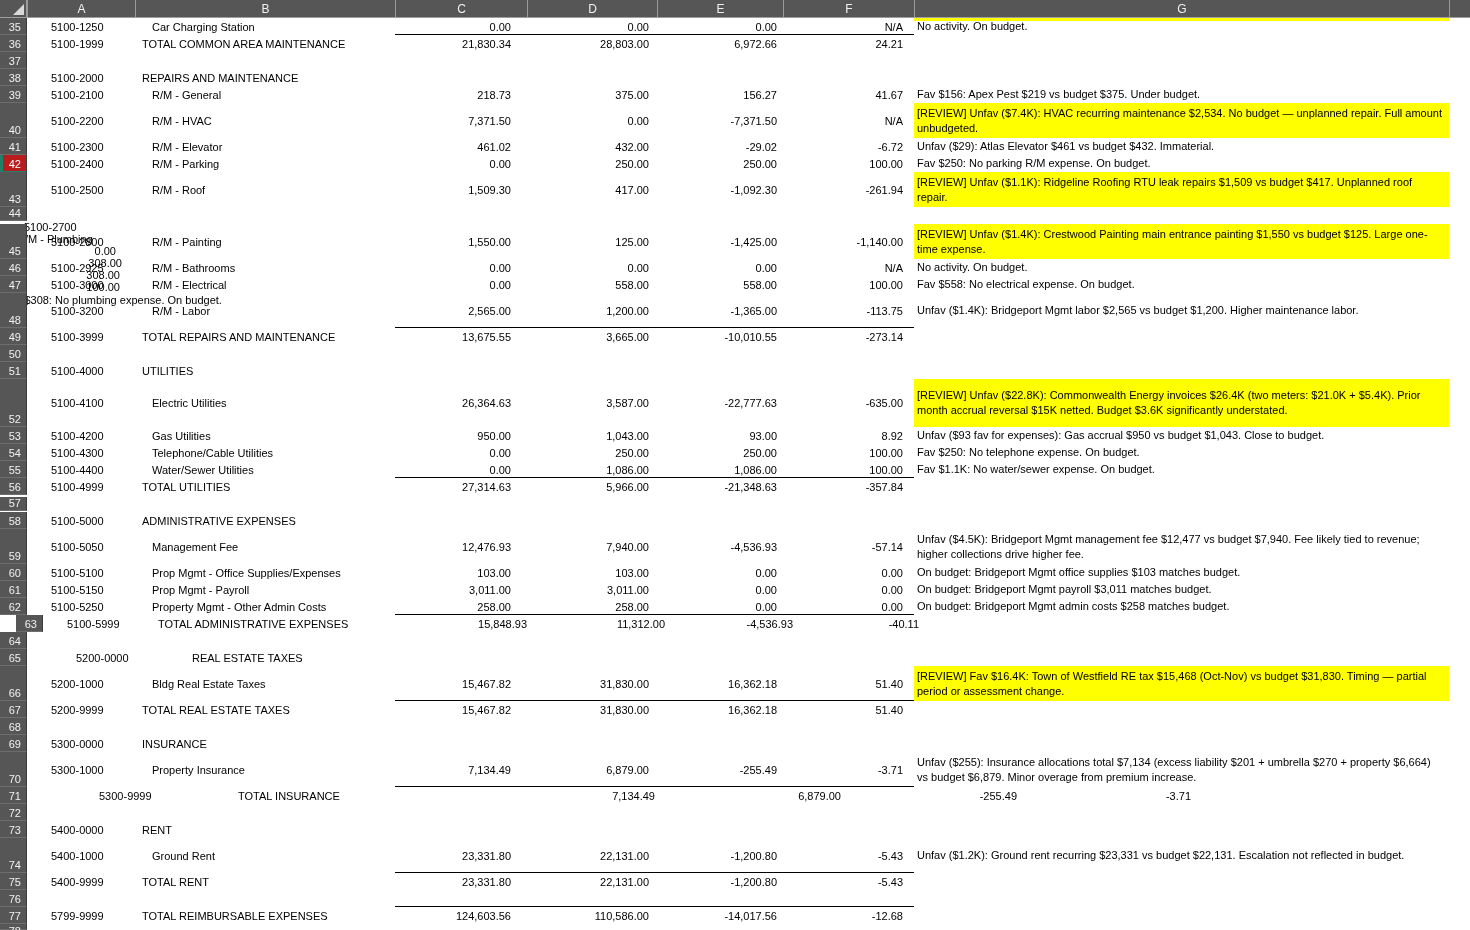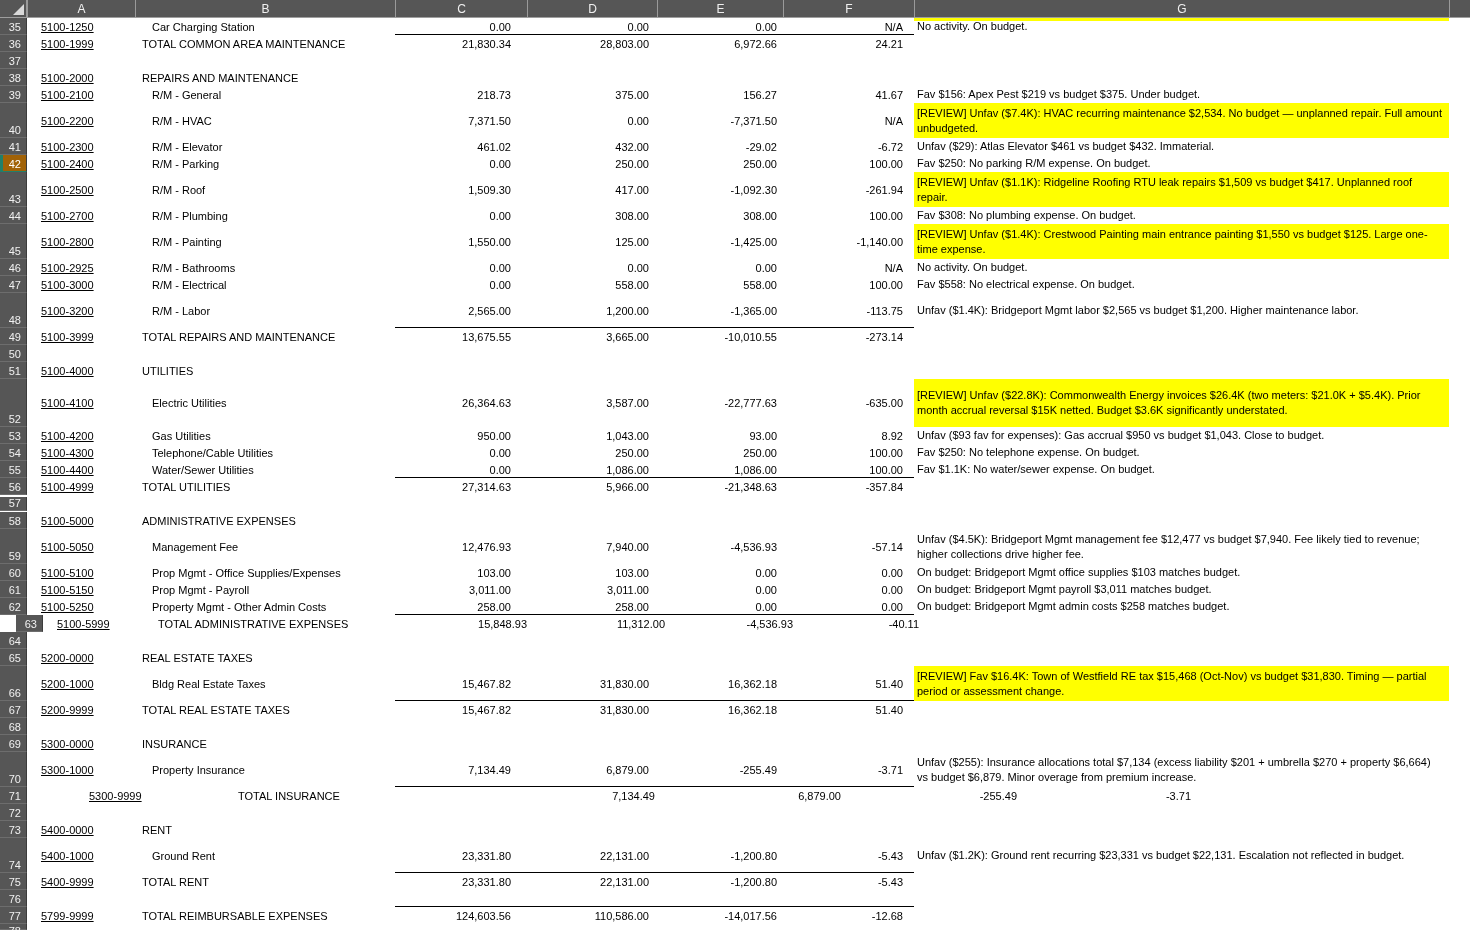--- a/index.html
+++ b/index.html
@@ -38,27 +38,27 @@
     background: #ffff00; z-index: 2;
   }
   .row { display: flex; position: relative; width: 1470px; }
   .gutter {
     width: 27px; flex: none; background: #565656; color: #f0f0f0;
     display: flex; align-items: flex-end; justify-content: flex-end;
     padding: 0 5px 1px 0; font-size: 11px;
     border-bottom: 1px solid #6d6d6d; border-right: 1px solid #3c3c3c;
   }
   .gutter.selected {
-    background: #a16207;
+    background: #b91c1c;
     border-left: 3px solid #21806a;
     border-bottom: 1px solid #21806a;
     color: #ffffff;
   }
   .cell { display: flex; align-items: center; flex: none; overflow: hidden; }
-  .ca { width: 108px; padding-left: 14px; text-decoration: underline; }
+  .ca { width: 108px; padding-left: 24px; }
   .cb { width: 260px; }
   .cb.ind1 { padding-left: 7px; }
   .cb.ind2 { padding-left: 17px; }
   .cc { width: 132px; justify-content: flex-end; padding-right: 16px; }
   .cd { width: 130px; justify-content: flex-end; padding-right: 8px; }
   .ce { width: 126px; justify-content: flex-end; padding-right: 6px; }
   .cf { width: 131px; justify-content: flex-end; padding-right: 11px; }
   .cg { width: 535px; padding: 0 6px 0 3px; line-height: 15px; }
   .cg.hl { background: #ffff00; }
   .ch { flex: 1; }
@@ -182,21 +182,21 @@
         <div class="gutter">43</div>
         <div class="cell ca">5100-2500</div>
         <div class="cell cb ind2">R/M - Roof</div>
         <div class="cell cc">1,509.30</div>
         <div class="cell cd">417.00</div>
         <div class="cell ce">-1,092.30</div>
         <div class="cell cf">-261.94</div>
         <div class="cell cg hl">[REVIEW] Unfav ($1.1K): Ridgeline Roofing RTU leak repairs $1,509 vs budget $417. Unplanned roof repair.</div>
         <div class="cell ch"></div>
       </div>
-      <div class="row" style="height: 17px;">
+      <div class="row" style="height: 17px; flex-direction: column;">
         <div class="gutter">44</div>
         <div class="cell ca">5100-2700</div>
         <div class="cell cb ind2">R/M - Plumbing</div>
         <div class="cell cc">0.00</div>
         <div class="cell cd">308.00</div>
         <div class="cell ce">308.00</div>
         <div class="cell cf">100.00</div>
         <div class="cell cg">Fav $308: No plumbing expense. On budget.</div>
         <div class="cell ch"></div>
       </div>
@@ -413,21 +413,21 @@
         <div class="gutter">64</div>
         <div class="cell ca"></div>
         <div class="cell cb ind2"></div>
         <div class="cell cc"></div>
         <div class="cell cd"></div>
         <div class="cell ce"></div>
         <div class="cell cf"></div>
         <div class="cell cg"></div>
         <div class="cell ch"></div>
       </div>
-      <div class="row" style="height: 17px;">
+      <div class="row" style="height: 17px; gap: 25px;">
         <div class="gutter">65</div>
         <div class="cell ca">5200-0000</div>
         <div class="cell cb ind1">REAL ESTATE TAXES</div>
         <div class="cell cc"></div>
         <div class="cell cd"></div>
         <div class="cell ce"></div>
         <div class="cell cf"></div>
         <div class="cell cg"></div>
         <div class="cell ch"></div>
       </div>

